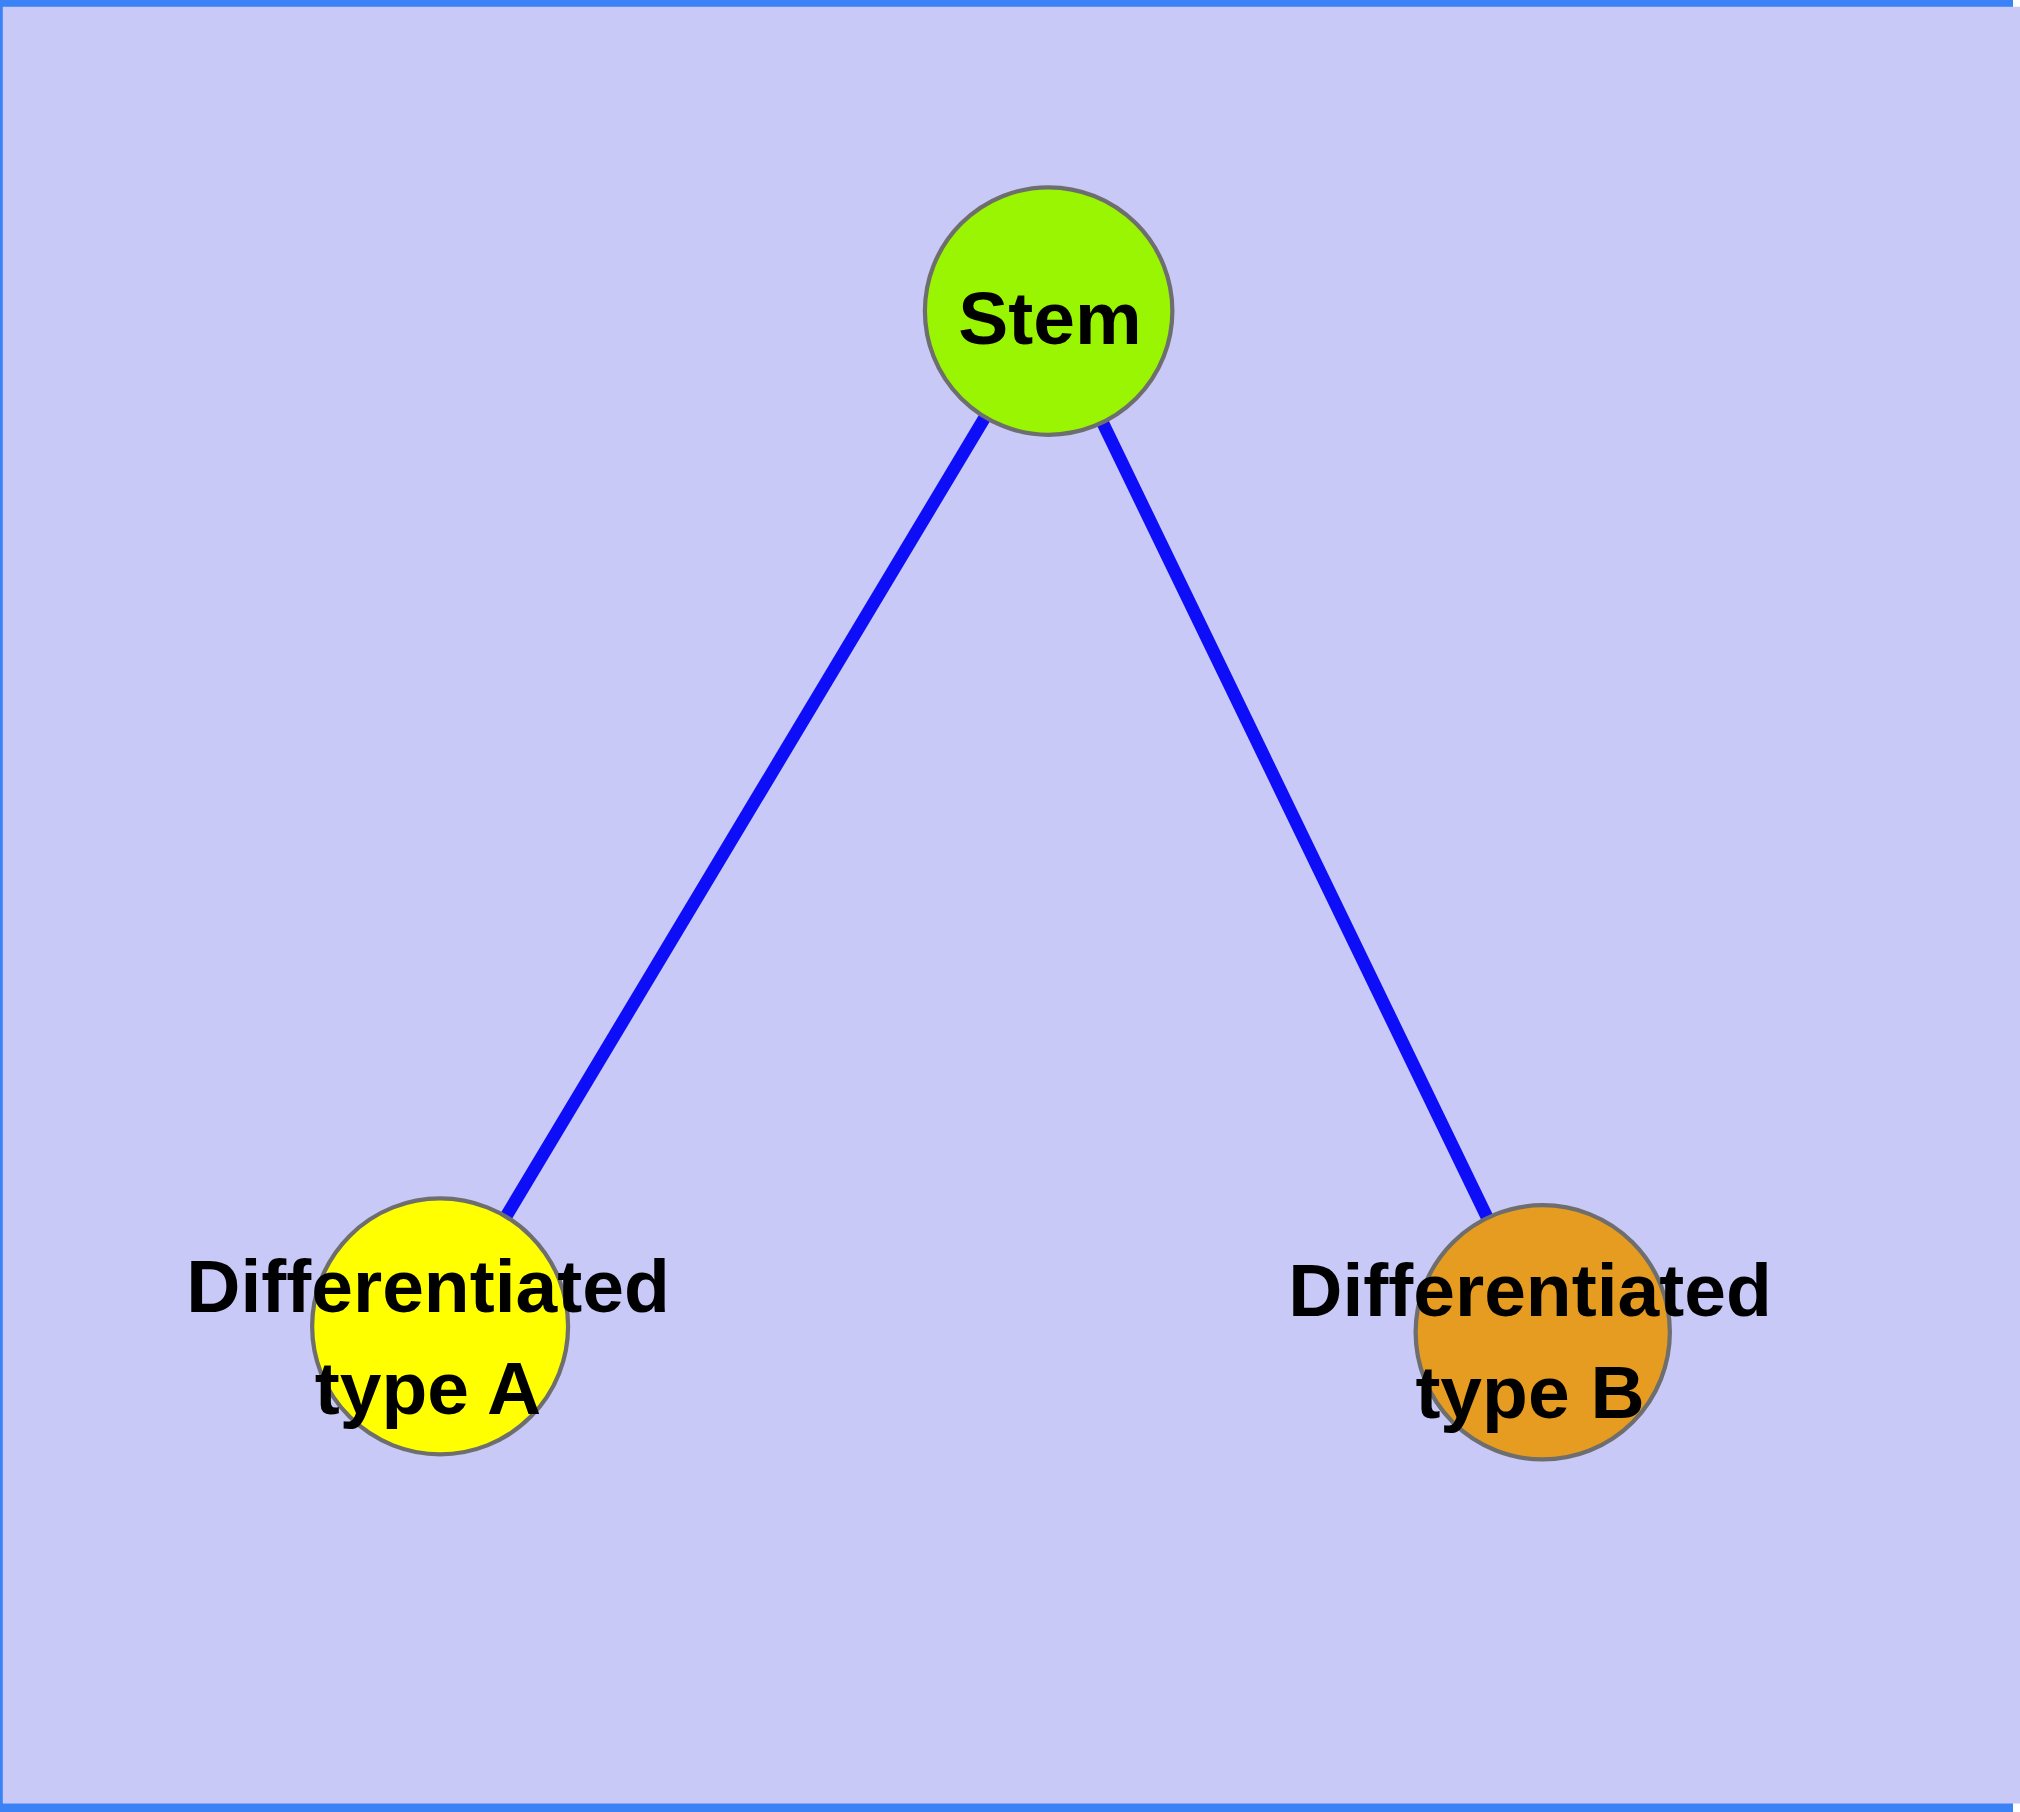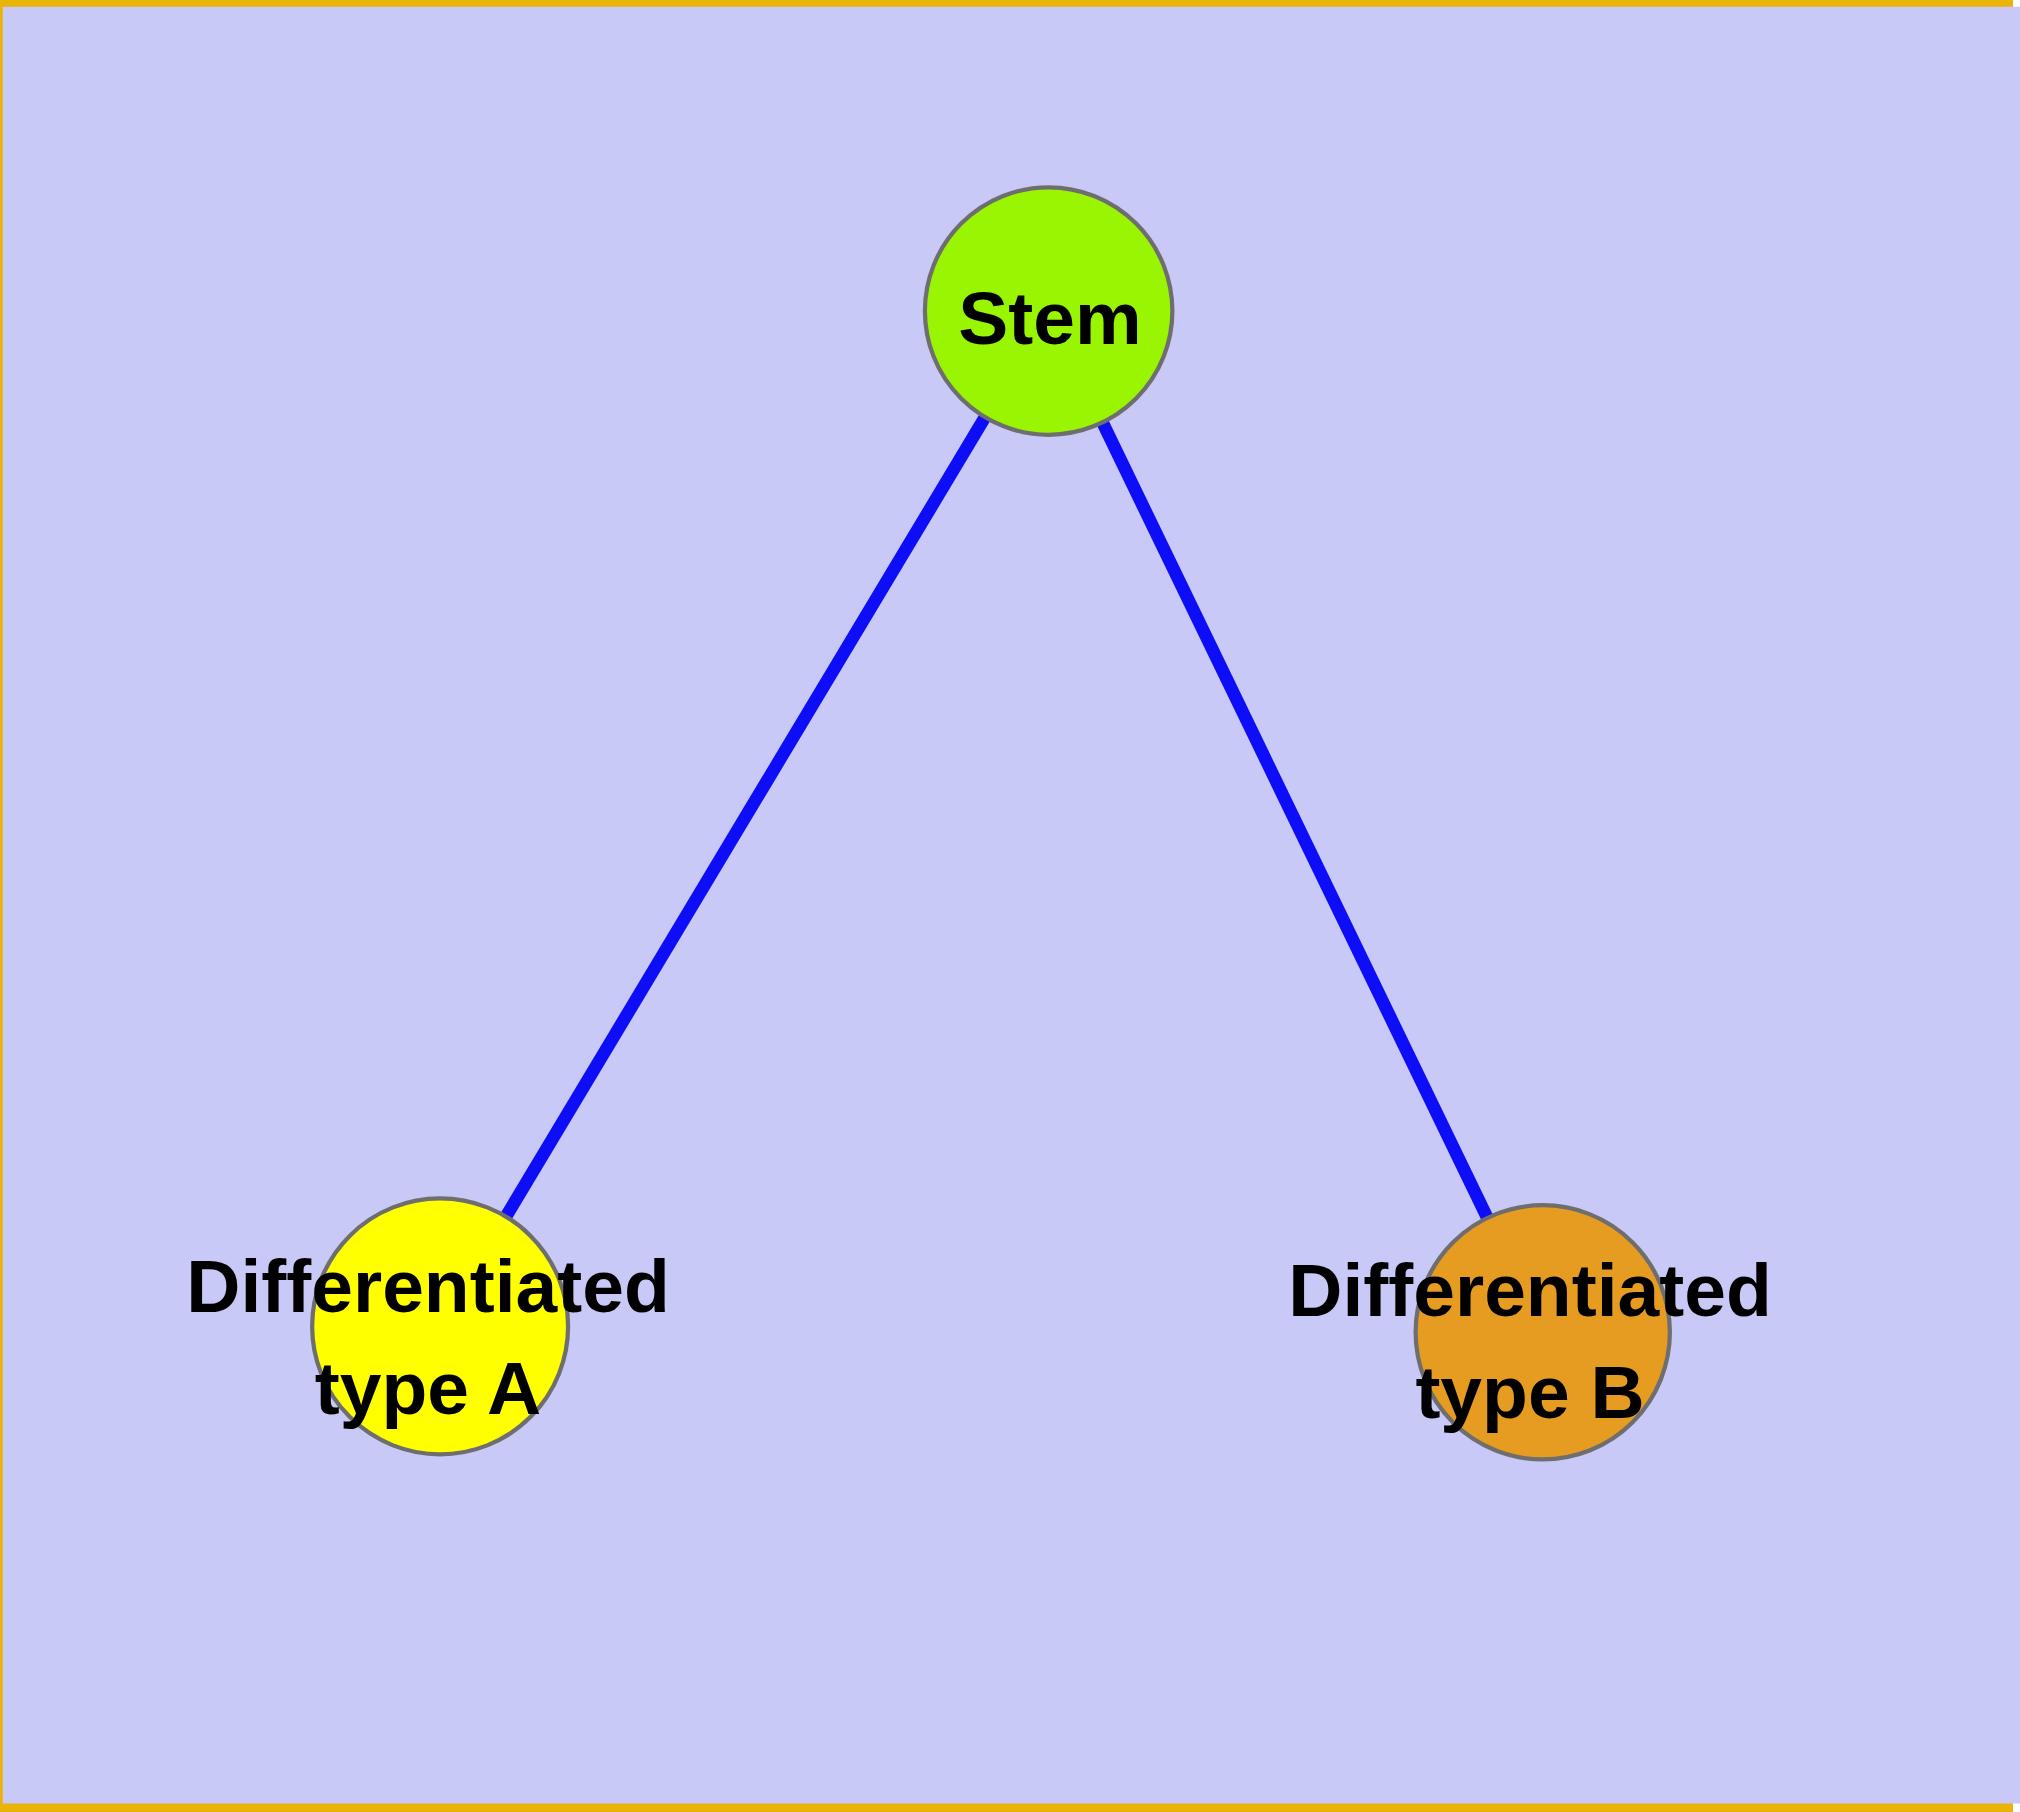--- a/index.html
+++ b/index.html
@@ -7,21 +7,21 @@
     padding: 0;
     width: 2021px;
     height: 1812px;
     overflow: hidden;
     font-family: "Liberation Sans", "DejaVu Sans", sans-serif;
   }
   .page {
     position: relative;
     width: 2013px;
     height: 1812px;
-    background: #eab308;
+    background: #3b82f6;
   }
   .graph-svg {
     position: absolute;
     left: 0;
     top: 0;
     width: 2021px;
     height: 1812px;
     display: block;
   }
   .edge {

